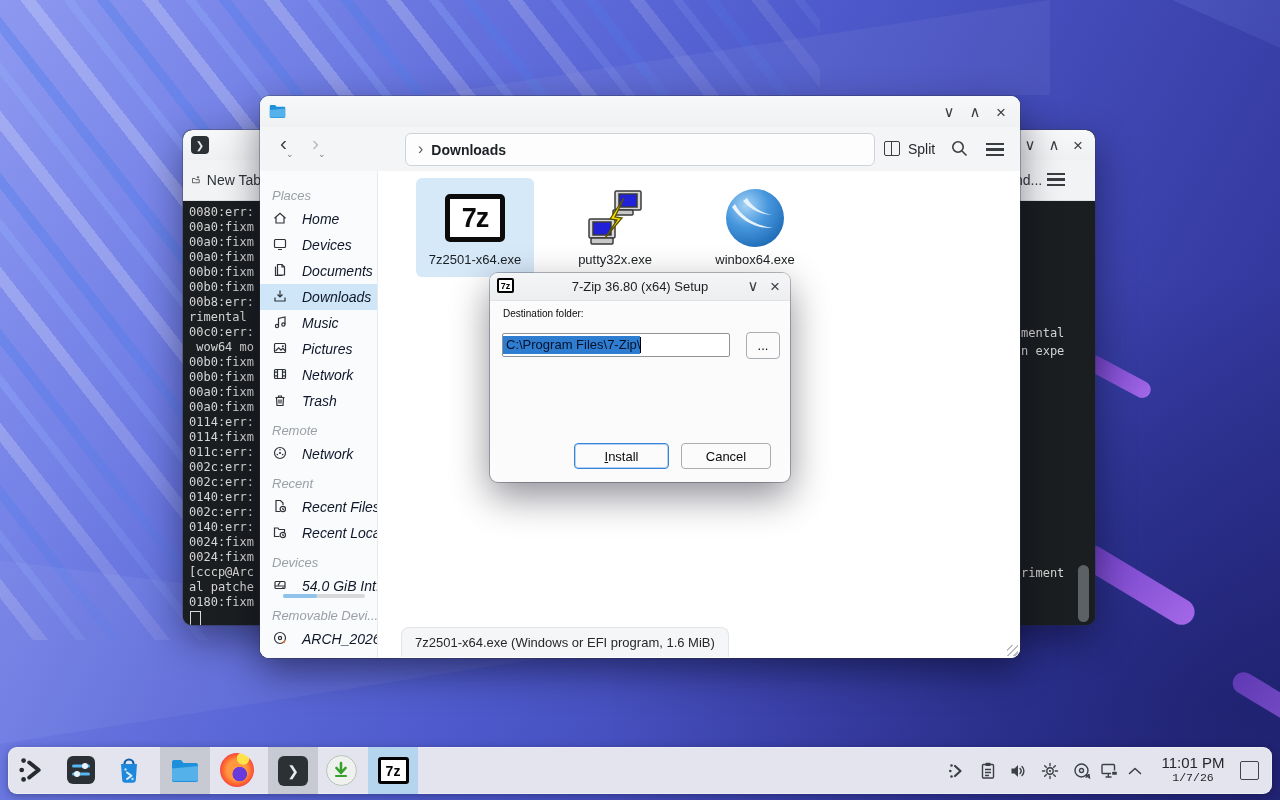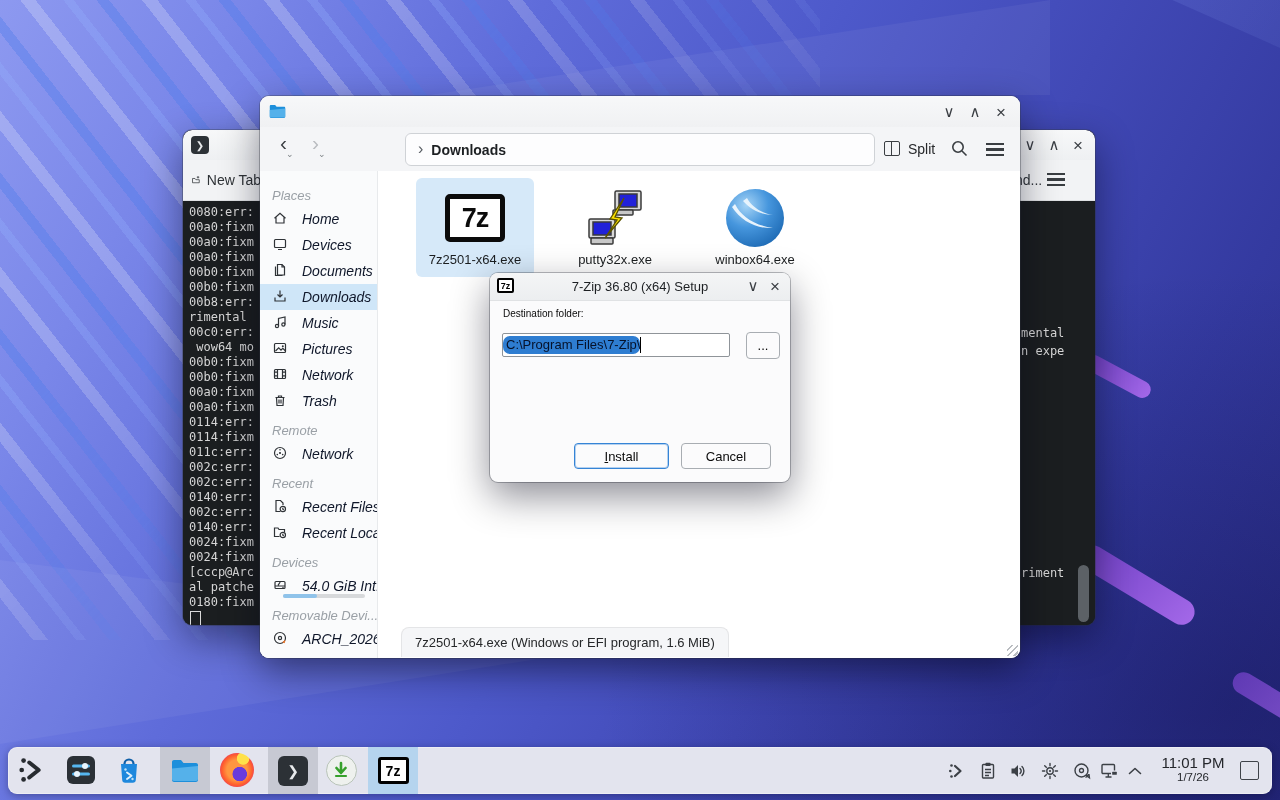--- a/index.html
+++ b/index.html
@@ -100,21 +100,21 @@
   .dlg{left:490px;top:273px;width:300px;height:209px;background:#fbfbfc;z-index:30;border-radius:8px;}
   .dlg-titlebar{position:absolute;left:0;top:0;right:0;height:27px;background:linear-gradient(#f4f5f6,#eceef0);
     border-bottom:1px solid #e0e2e4;border-radius:8px 8px 0 0;}
   .dlg-title{position:absolute;left:0;right:0;top:6px;text-align:center;font-size:13px;color:#1d2023;}
   .z7mini{position:absolute;left:7px;top:5px;width:17px;height:15px;background:#fff;border:2px solid #000;border-radius:2px;
     font-size:9px;font-weight:800;display:flex;align-items:center;justify-content:center;color:#000;box-sizing:border-box;}
   .dlg-controls{position:absolute;right:4px;top:5px;display:flex;}
   .dlg-label{position:absolute;left:13px;top:35px;font-size:10px;color:#0a0a0a;}
   .dlg-input{position:absolute;left:12px;top:60px;width:228px;height:24px;background:#fff;border:1px solid #8f9499;
     border-radius:2px;display:flex;align-items:center;font-size:13px;box-sizing:border-box;}
-  .dlg-input .sel{background:#2e7dd1;color:#06122a;padding:1px 0 2px 3px;white-space:pre;border-radius:7px;}
+  .dlg-input .sel{background:#2e7dd1;color:#06122a;padding:1px 0 2px 3px;white-space:pre;}
   .caret{width:1px;height:16px;background:#000;}
   .btn{position:absolute;height:26px;border-radius:4px;background:#fbfbfc;border:1px solid #a8adb2;
     display:flex;align-items:center;justify-content:center;font-size:13px;color:#0a0a0a;box-sizing:border-box;}
   .browse{left:256px;top:59px;width:34px;height:27px;}
   .install{left:84px;top:170px;width:95px;border:1px solid #3584d6;box-shadow:0 0 0 1px rgba(53,132,214,.35) inset;}
   .cancel{left:191px;top:170px;width:90px;}
 
   
   .panel{position:absolute;left:8px;top:747px;width:1264px;height:47px;background:#e3e4ee;border-radius:9px;
     box-shadow:0 2px 8px rgba(10,10,40,.35),0 0 0 1px rgba(255,255,255,.35) inset;z-index:50;}
@@ -128,21 +128,21 @@
       radial-gradient(circle at 50% 50%, #ff9640 0 42%, #ff5f2e 62%, #e22f74 82%, #a8007e 100%);}
   .konsole-app{width:30px;height:30px;border-radius:6px;background:#2c3136;color:#e8eaec;font-size:14px;font-weight:bold;
     display:flex;align-items:center;justify-content:center;}
   .greenapp{width:31px;height:31px;border-radius:50%;background:#eef1ee;border:1.5px solid #b9c4b9;
     display:flex;align-items:center;justify-content:center;box-sizing:border-box;}
   .z7app{width:31px;height:27px;background:#fff;border:3.5px solid #000;border-radius:3px;font-weight:800;font-size:14px;
     color:#000;display:flex;align-items:center;justify-content:center;box-sizing:border-box;}
   .tray{position:absolute;top:14px;width:20px;height:20px;}
   .clock{position:absolute;left:1142px;top:7px;width:86px;text-align:center;color:#24262b;}
   .clock .tm{font-size:15px;line-height:17px;}
-  .clock .dt{font-size:11.5px;line-height:13px;}
+  .clock .dt{font-size:11.5px;line-height:13px;font-family:Liberation Mono, monospace;}
   .showdesk{position:absolute;left:1232px;top:14px;width:19px;height:19px;border:1.6px solid #3f434a;border-radius:2px;box-sizing:border-box;}
 </style>
 </head>
 <body>
 
 <div class="desktop">
   <div class="stripes"></div>
   <div class="facet f-a"></div>
   <div class="facet f-b"></div>
   <div class="capsule c4"></div>

